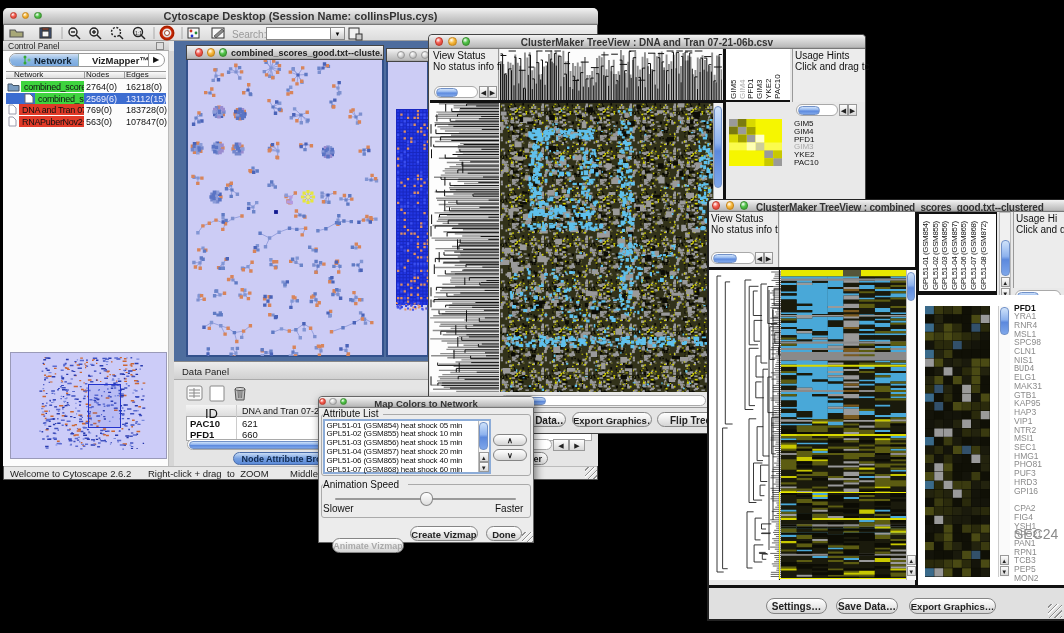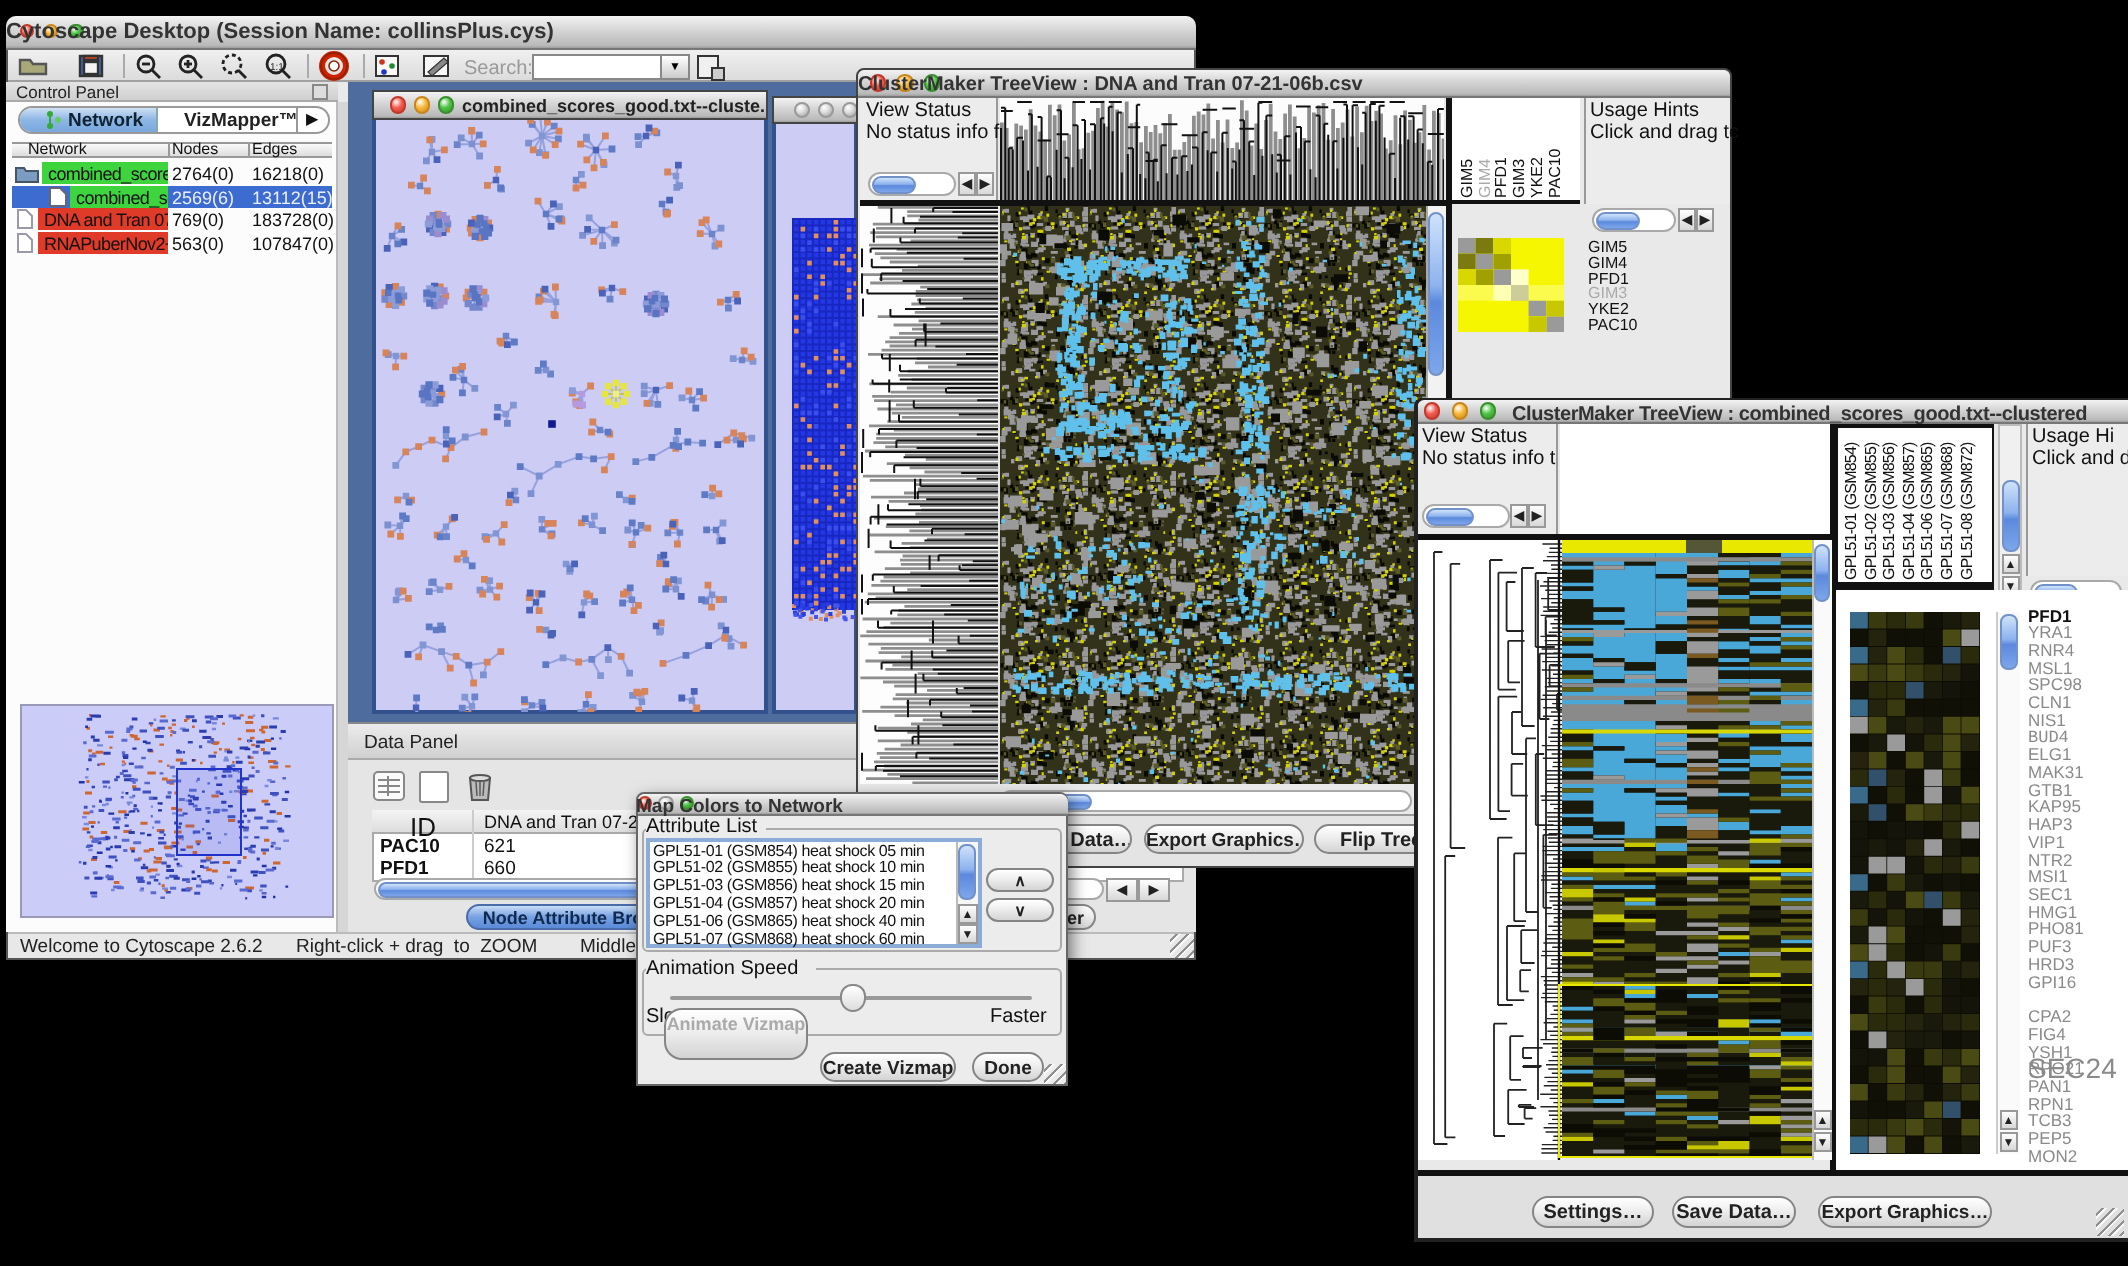--- a/index.html
+++ b/index.html
@@ -1,19 +1,19 @@
 <!DOCTYPE html>
 <html><head><meta charset="utf-8"><style>
 *{margin:0;padding:0;box-sizing:border-box}
 body{width:1064px;height:633px;background:#000;position:relative;overflow:hidden;
  font-family:"Liberation Sans",sans-serif;-webkit-font-smoothing:antialiased}
 .abs{position:absolute}
 .tbar{background:linear-gradient(180deg,#f3f3f3,#d8d8d8 40%,#b9b9b9 92%,#9c9c9c);border-bottom:1px solid #777}
 .tl{position:absolute;border-radius:50%;}
-.ttext{position:absolute;text-align:left;font-weight:bold;color:#333;white-space:nowrap;overflow:hidden}
+.ttext{position:absolute;text-align:center;font-weight:bold;color:#333;white-space:nowrap;overflow:hidden}
 .pill{position:absolute;background:linear-gradient(180deg,#fff,#f0f0f0 40%,#d4d4d4);border:1px solid #858585;
  border-radius:9px;font-weight:bold;font-size:10px;color:#222;text-align:center;line-height:13px;white-space:nowrap;overflow:hidden}
 .strack{position:absolute;background:#fff;border:1px solid #a9a9a9;border-radius:6px}
 .sthumb{position:absolute;background:linear-gradient(180deg,#cfe2fa,#8db2ee 45%,#5c89dd 55%,#7da6ea);border:1px solid #7191c8;border-radius:5px}
 .sarrow{position:absolute;background:linear-gradient(180deg,#fdfdfd,#d8d8d8);border:1px solid #999;color:#222;text-align:center;font-size:7px}
 .txt{position:absolute;white-space:nowrap}
 .grip{position:absolute;background:
  repeating-linear-gradient(135deg,transparent 0 2px,#909090 2px 3px,#f8f8f8 3px 4px)}
 </style></head><body>
 <div class="abs" style="left:3px;top:8px;width:595px;height:472px;background:#e9e9e9;border:1px solid #555;border-radius:5px 5px 0 0"></div>
@@ -685,15 +685,15 @@
 <div class="sarrow" style="left:479px;top:462px;width:9.5px;height:10px;line-height:10px;font-size:6px">▼</div>
 <div class="pill" style="left:493px;top:434px;width:34px;height:12px;line-height:11px;font-size:8px">∧</div>
 <div class="pill" style="left:493px;top:449px;width:34px;height:12px;line-height:11px;font-size:8px">∨</div>
 <div class="abs" style="left:321px;top:484px;width:210px;height:34px;border:1px solid #aaa;border-radius:3px"></div>
 <div class="abs" style="left:322.5px;top:479px;width:85px;height:10px;background:#ececec"></div>
 <div class="txt" style="left:323px;top:478.5px;font-size:10px;color:#111;font-weight:normal;">Animation Speed</div>
 <div class="abs" style="left:335px;top:498px;width:181px;height:2px;background:#999;border-radius:1px"></div>
 <div class="abs" style="left:420px;top:491.5px;width:13px;height:14px;background:linear-gradient(180deg,#fff,#ddd);border:1px solid #888;border-radius:6px 6px 50% 50%"></div>
 <div class="txt" style="left:323px;top:502.5px;font-size:10px;color:#111;font-weight:normal;">Slower</div>
 <div class="txt" style="left:495px;top:502.5px;font-size:10px;color:#111;font-weight:normal;">Faster</div>
-<div class="pill" style="left:332px;top:504px;width:72px;height:26px;line-height:15px;color:#aaa;font-size:9px">Animate Vizmap</div>
+<div class="pill" style="left:332px;top:538px;width:72px;height:15px;line-height:15px;color:#aaa;font-size:9px">Animate Vizmap</div>
 <div class="pill" style="left:410px;top:526px;width:68px;height:15px;line-height:15px;font-size:9.5px">Create Vizmap</div>
 <div class="pill" style="left:486px;top:526px;width:36px;height:15px;line-height:15px;font-size:9.5px">Done</div>
 <div class="grip" style="left:522px;top:532px;width:11px;height:10px"></div>
 </body></html>

